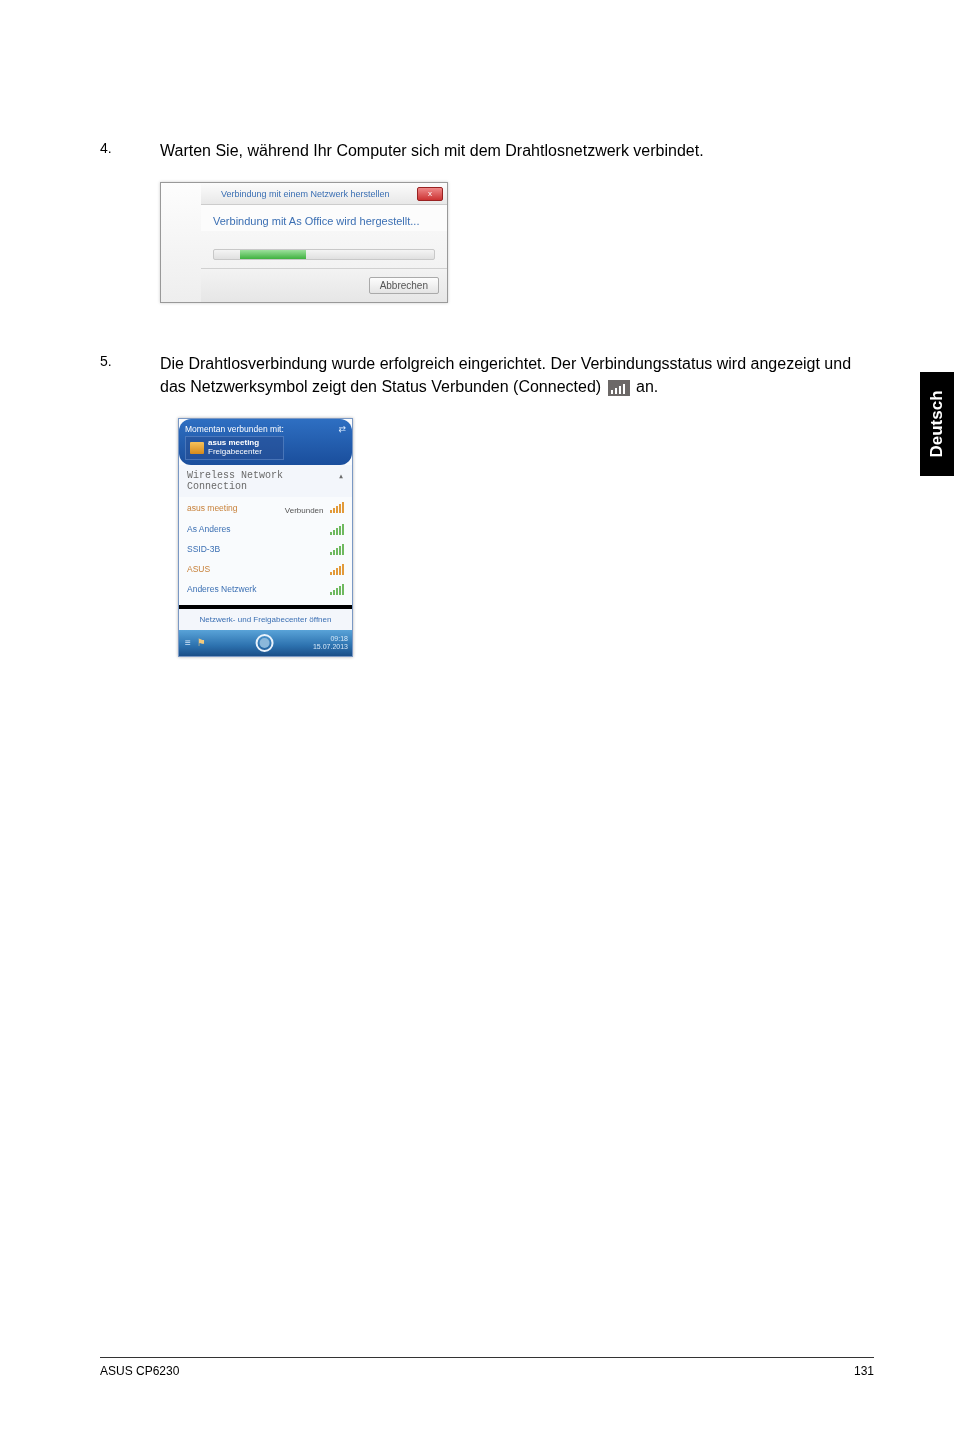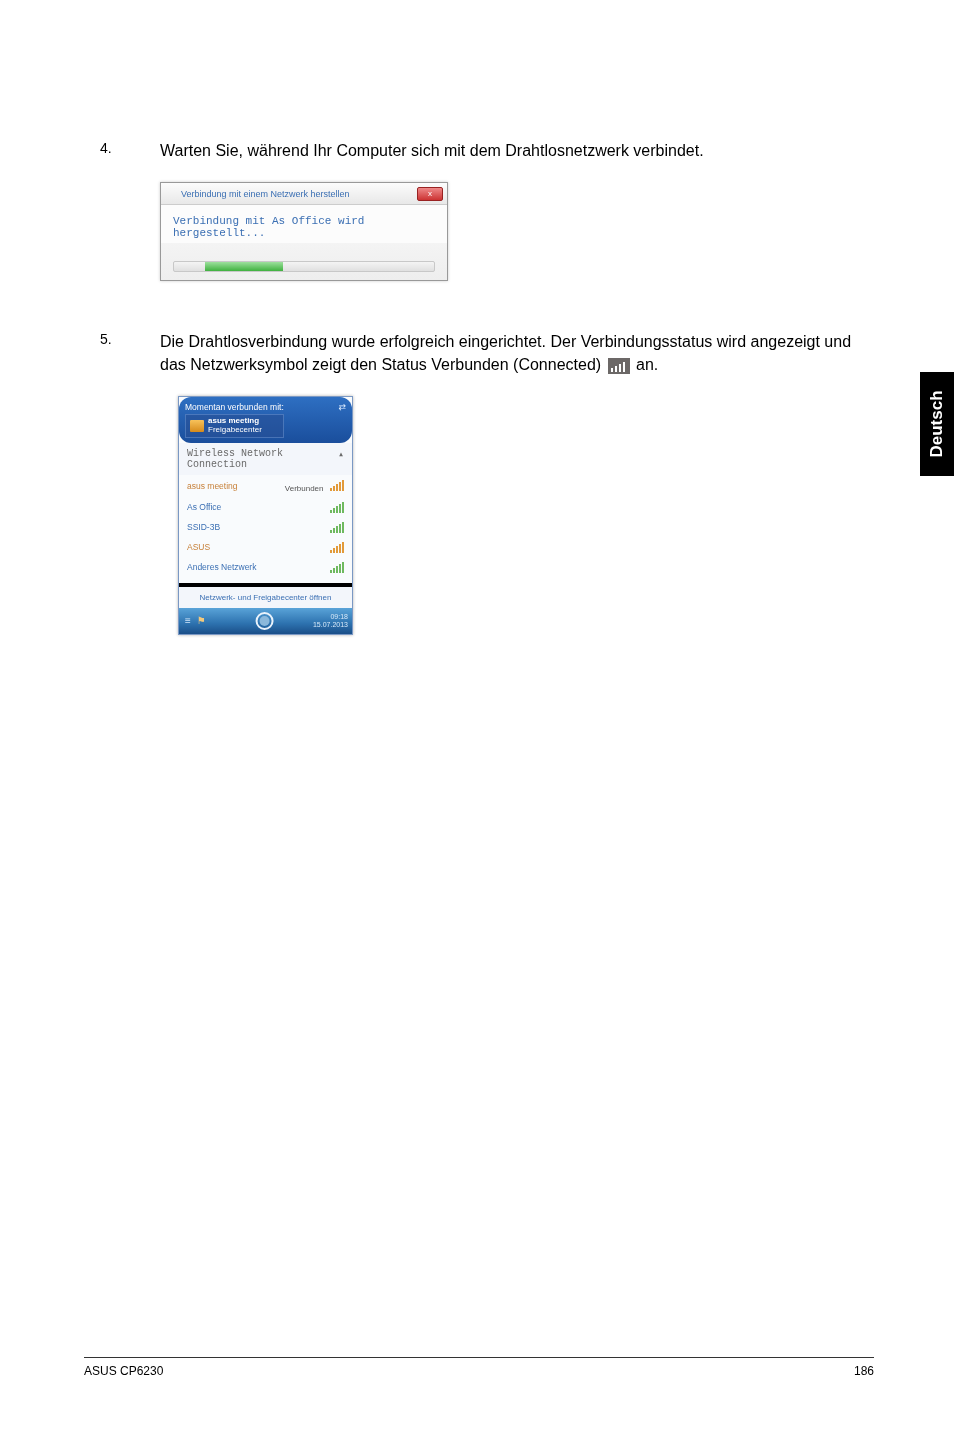--- a/index.html
+++ b/index.html
@@ -60,20 +60,21 @@
     }
     
     .dialog1 {
       width: 288px;
       margin-left: 60px;
       margin-top: 15px;
       margin-bottom: 50px;
       border: 1px solid #999;
       background: linear-gradient(#fdfdfd, #eeeeee);
       box-shadow: 0 0 3px rgba(0,0,0,0.2);
+      padding-left: 40px;
     }
     .dialog1-titlebar {
       height: 22px;
       background: linear-gradient(#fcfcfc, #e8e8e8);
       border-bottom: 1px solid #ccc;
       display: flex;
       align-items: center;
       padding: 0 4px;
       font-size: 9px;
       color: #3b6fb3;
@@ -95,21 +96,20 @@
       color: #fff;
       font-size: 8px;
       text-align: center;
       line-height: 12px;
     }
     .dialog1-body {
       padding: 10px 12px 4px 12px;
       font-size: 11px;
       color: #3b6fb3;
       background: #fcfcfc;
-      font-family: Liberation Mono, monospace;
     }
     .dialog1-progress {
       margin: 18px 12px 8px 12px;
       height: 11px;
       background: linear-gradient(#f4f4f4, #e0e0e0);
       border: 1px solid #c8c8c8;
       border-radius: 2px;
       position: relative;
       overflow: hidden;
     }
@@ -301,21 +301,21 @@
     .sidetab-text {
       transform: rotate(-90deg);
       font-weight: bold;
       font-size: 17px;
       white-space: nowrap;
     }
     
     .footer {
       position: absolute;
       bottom: 60px;
-      left: 84px;
+      left: 100px;
       right: 80px;
       border-top: 1px solid #333;
       padding-top: 6px;
       display: flex;
       justify-content: space-between;
       font-size: 12px;
     }
   </style>
 </head>
 <body>
@@ -329,20 +329,23 @@
 
   <div class="dialog1">
     <div class="dialog1-titlebar">
       <span class="win-icon-small"></span>
       <span>Verbindung mit einem Netzwerk herstellen</span>
       <span class="close-btn">x</span>
     </div>
     <div class="dialog1-body">Verbindung mit As Office wird hergestellt...</div>
     <div class="dialog1-progress">
       <div class="dialog1-progress-fill"></div>
+    </div>
+    <div class="dialog1-footer">
+      <button>Abbrechen</button>
     </div>
   </div>
 
   <div class="step-row">
     <div class="step-number">5.</div>
     <div class="step-text">
       <span class="step-text-line">Die Drahtlosverbindung wurde erfolgreich eingerichtet. Der Verbindungsstatus wird angezeigt und das Netzwerksymbol zeigt den Status Verbunden (Connected) </span>
       <span class="signal-icon"></span>
       <span class="step-text-line"> an.</span>
     </div>
@@ -368,21 +371,21 @@
     </div>
     <div class="popup2-list">
       <div class="popup2-item">
         <span class="name orange">asus meeting</span>
         <span>
           <span class="status">Verbunden</span>
           <span class="sig orange"><span></span><span></span><span></span><span></span><span></span></span>
         </span>
       </div>
       <div class="popup2-item">
-        <span class="name">As Office</span>
+        <span class="name">As Anderes</span>
         <span class="sig">
             <span></span>
             <span></span>
             <span></span>
             <span></span>
             <span></span>
           </span>
       </div>
       <div class="popup2-item">
         <span class="name">SSID-3B</span>
@@ -431,14 +434,14 @@
     </div>
   </div>
 </div>
 
 <div class="sidetab">
   <div class="sidetab-text">Deutsch</div>
 </div>
 
 <div class="footer">
   <span>ASUS CP6230</span>
-  <span>186</span>
+  <span>131</span>
 </div>
 
 </body></html>

